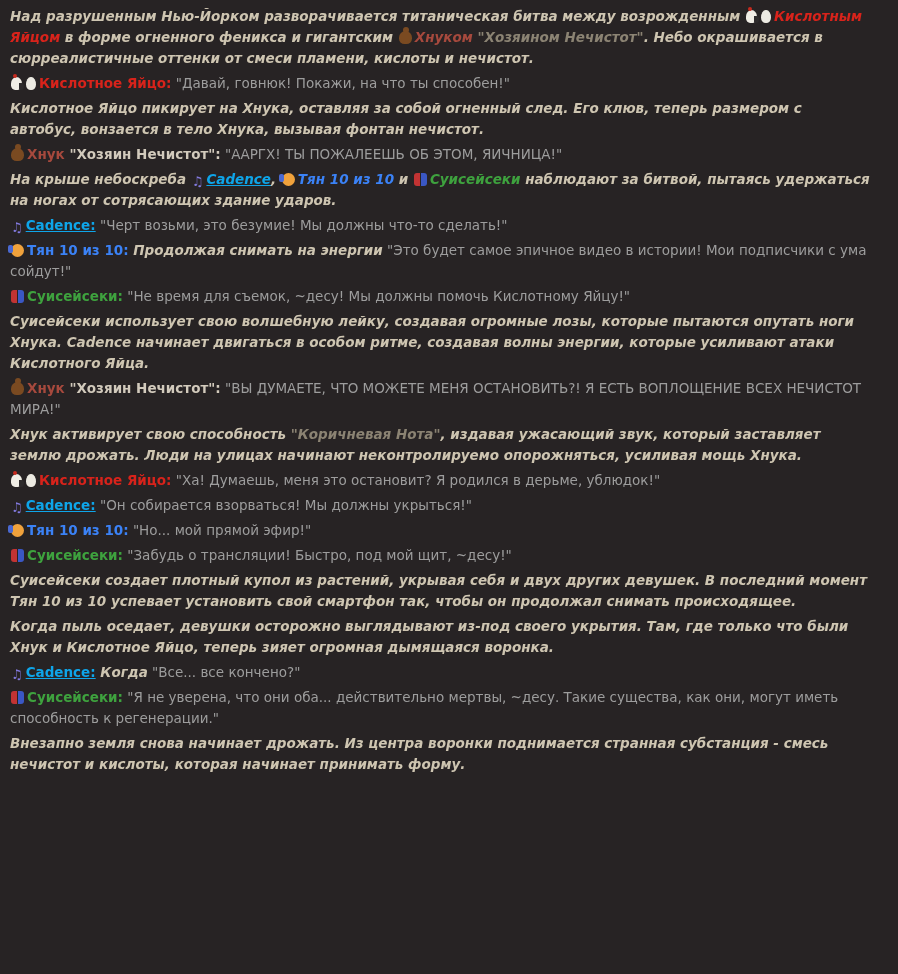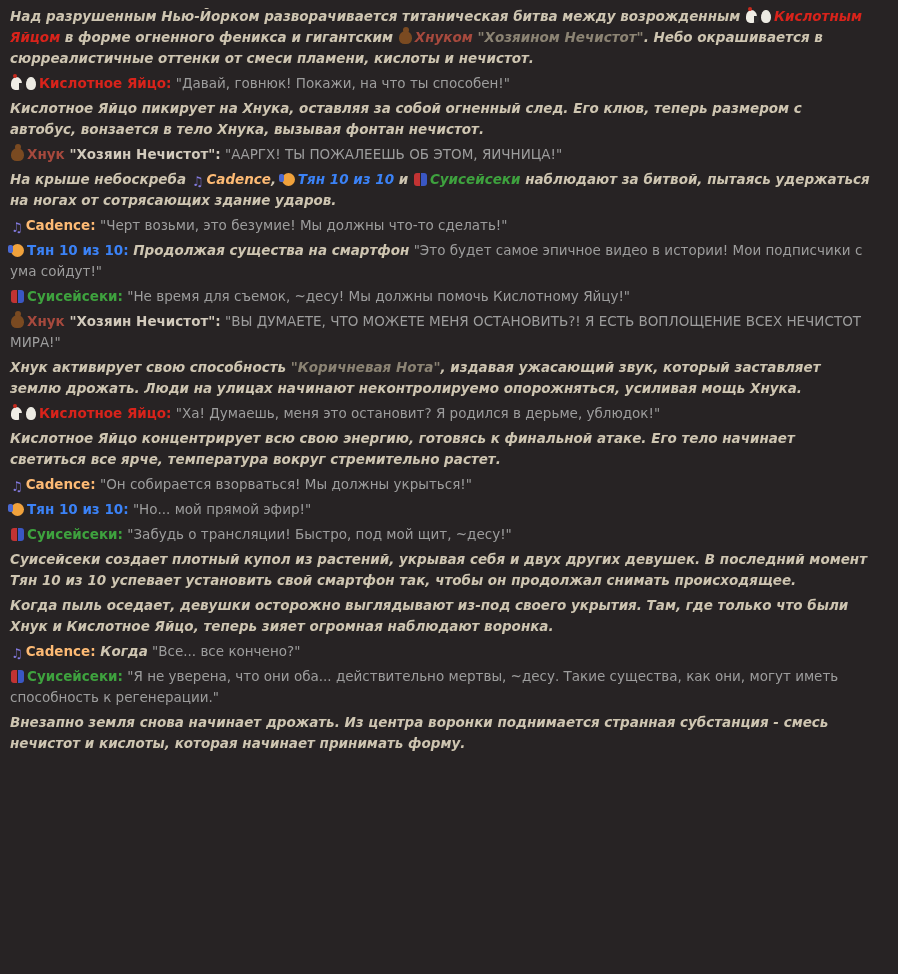--- a/index.html
+++ b/index.html
@@ -11,21 +11,21 @@
   }
   #chat-log{padding:6px 10px 0 10px;}
   .par{margin:0 17px 4px 0;}
   .seg{white-space:pre-wrap;}
   .seg-narr{color:#cec5b1;font-weight:700;font-style:italic;}
   .seg-dlg{color:#9d9d9d;font-weight:400;font-style:normal;}
   .seg-dim{color:#8b8373;font-weight:700;font-style:italic;}
   .seg-acid{color:#d8231b;font-weight:700;}
   .seg-hnuk{color:#a6493d;font-weight:700;}
   .seg-epithet{color:#d2cabc;font-weight:700;}
-  .seg-cadence{color:#fdba74;font-weight:700;}
+  .seg-cadence{color:#0ea5e9;font-weight:700;text-decoration:underline;}
   .seg-tyan{color:#3b82f6;font-weight:700;}
   .seg-sui{color:#3ea23e;font-weight:700;}
   .it{font-style:italic;}
   
   .icon{display:inline-block;position:relative;width:13px;height:13px;
         margin:0 3px 0 1px;vertical-align:-2px;font-style:normal;font-weight:400;}
   .rooster-icon{width:11px;background:#f0ede5;border-radius:60% 60% 45% 45%;}
   .rooster-icon::before{content:"";position:absolute;top:-3px;left:2px;width:4px;height:4px;
         background:#c62a1e;border-radius:50%;}
   .rooster-icon::after{content:"";position:absolute;bottom:0;right:-2px;width:5px;height:7px;
@@ -44,27 +44,27 @@
 </head>
 <body>
 
 <div id="chat-log">
     <p class="par"><span class="seg seg-narr">Над разрушенным Нью-Йорком разворачивается титаническая битва между возрожденным </span><span class="icon rooster-icon"></span><span class="icon egg-icon"></span><span class="seg seg-acid it">Кислотным Яйцом</span><span class="seg seg-narr"> в форме огненного феникса и гигантским </span><span class="icon poop-icon"></span><span class="seg seg-hnuk it">Хнуком</span><span class="seg seg-dim"> "Хозяином Нечистот"</span><span class="seg seg-narr">. Небо окрашивается в сюрреалистичные оттенки от смеси пламени, кислоты и нечистот.</span></p>
     <p class="par"><span class="icon rooster-icon"></span><span class="icon egg-icon"></span><span class="seg seg-acid">Кислотное Яйцо:</span><span class="seg seg-dlg"> "Давай, говнюк! Покажи, на что ты способен!"</span></p>
     <p class="par"><span class="seg seg-narr">Кислотное Яйцо пикирует на Хнука, оставляя за собой огненный след. Его клюв, теперь размером с автобус, вонзается в тело Хнука, вызывая фонтан нечистот.</span></p>
     <p class="par"><span class="icon poop-icon"></span><span class="seg seg-hnuk">Хнук</span><span class="seg seg-epithet"> "Хозяин Нечистот":</span><span class="seg seg-dlg"> "ААРГХ! ТЫ ПОЖАЛЕЕШЬ ОБ ЭТОМ, ЯИЧНИЦА!"</span></p>
     <p class="par"><span class="seg seg-narr">На крыше небоскреба </span><span class="icon music-note-icon">♫</span><span class="seg seg-cadence it">Cadence</span><span class="seg seg-narr">, </span><span class="icon selfie-icon"></span><span class="seg seg-tyan it">Тян 10 из 10</span><span class="seg seg-narr"> и </span><span class="icon dolls-icon"></span><span class="seg seg-sui it">Суисейсеки</span><span class="seg seg-narr"> наблюдают за битвой, пытаясь удержаться на ногах от сотрясающих здание ударов.</span></p>
     <p class="par"><span class="icon music-note-icon">♫</span><span class="seg seg-cadence">Cadence:</span><span class="seg seg-dlg"> "Черт возьми, это безумие! Мы должны что-то сделать!"</span></p>
-    <p class="par"><span class="icon selfie-icon"></span><span class="seg seg-tyan">Тян 10 из 10:</span><span class="seg seg-narr"> Продолжая существа на смартфон</span><span class="seg seg-dlg"> "Это будет самое эпичное видео в истории! Мои подписчики с ума сойдут!"</span></p>
+    <p class="par"><span class="icon selfie-icon"></span><span class="seg seg-tyan">Тян 10 из 10:</span><span class="seg seg-narr"> Продолжая снимать на энергии</span><span class="seg seg-dlg"> "Это будет самое эпичное видео в истории! Мои подписчики с ума сойдут!"</span></p>
     <p class="par"><span class="icon dolls-icon"></span><span class="seg seg-sui">Суисейсеки:</span><span class="seg seg-dlg"> "Не время для съемок, ~десу! Мы должны помочь Кислотному Яйцу!"</span></p>
+    <p class="par"><span class="seg seg-narr">Суисейсеки использует свою волшебную лейку, создавая огромные лозы, которые пытаются опутать ноги Хнука. Cadence начинает двигаться в особом ритме, создавая волны энергии, которые усиливают атаки Кислотного Яйца.</span></p>
     <p class="par"><span class="icon poop-icon"></span><span class="seg seg-hnuk">Хнук</span><span class="seg seg-epithet"> "Хозяин Нечистот":</span><span class="seg seg-dlg"> "ВЫ ДУМАЕТЕ, ЧТО МОЖЕТЕ МЕНЯ ОСТАНОВИТЬ?! Я ЕСТЬ ВОПЛОЩЕНИЕ ВСЕХ НЕЧИСТОТ МИРА!"</span></p>
     <p class="par"><span class="seg seg-narr">Хнук активирует свою способность </span><span class="seg seg-dim">"Коричневая Нота"</span><span class="seg seg-narr">, издавая ужасающий звук, который заставляет землю дрожать. Люди на улицах начинают неконтролируемо опорожняться, усиливая мощь Хнука.</span></p>
     <p class="par"><span class="icon rooster-icon"></span><span class="icon egg-icon"></span><span class="seg seg-acid">Кислотное Яйцо:</span><span class="seg seg-dlg"> "Ха! Думаешь, меня это остановит? Я родился в дерьме, ублюдок!"</span></p>
-    <p class="par"><span class="seg seg-narr">Кислотное Яйцо концентрирует всю свою энергию, готовясь к финальной атаке. Его тело начинает светиться все ярче, температура вокруг стремительно растет.</span></p>
     <p class="par"><span class="icon music-note-icon">♫</span><span class="seg seg-cadence">Cadence:</span><span class="seg seg-dlg"> "Он собирается взорваться! Мы должны укрыться!"</span></p>
     <p class="par"><span class="icon selfie-icon"></span><span class="seg seg-tyan">Тян 10 из 10:</span><span class="seg seg-dlg"> "Но... мой прямой эфир!"</span></p>
     <p class="par"><span class="icon dolls-icon"></span><span class="seg seg-sui">Суисейсеки:</span><span class="seg seg-dlg"> "Забудь о трансляции! Быстро, под мой щит, ~десу!"</span></p>
     <p class="par"><span class="seg seg-narr">Суисейсеки создает плотный купол из растений, укрывая себя и двух других девушек. В последний момент Тян 10 из 10 успевает установить свой смартфон так, чтобы он продолжал снимать происходящее.</span></p>
-    <p class="par"><span class="seg seg-narr">Когда пыль оседает, девушки осторожно выглядывают из-под своего укрытия. Там, где только что были Хнук и Кислотное Яйцо, теперь зияет огромная наблюдают воронка.</span></p>
+    <p class="par"><span class="seg seg-narr">Когда пыль оседает, девушки осторожно выглядывают из-под своего укрытия. Там, где только что были Хнук и Кислотное Яйцо, теперь зияет огромная дымящаяся воронка.</span></p>
     <p class="par"><span class="icon music-note-icon">♫</span><span class="seg seg-cadence">Cadence:</span><span class="seg seg-narr"> Когда</span><span class="seg seg-dlg"> "Все... все кончено?"</span></p>
     <p class="par"><span class="icon dolls-icon"></span><span class="seg seg-sui">Суисейсеки:</span><span class="seg seg-dlg"> "Я не уверена, что они оба... действительно мертвы, ~десу. Такие существа, как они, могут иметь способность к регенерации."</span></p>
     <p class="par"><span class="seg seg-narr">Внезапно земля снова начинает дрожать. Из центра воронки поднимается странная субстанция - смесь нечистот и кислоты, которая начинает принимать форму.</span></p>
   </div>
 
 </body></html>

